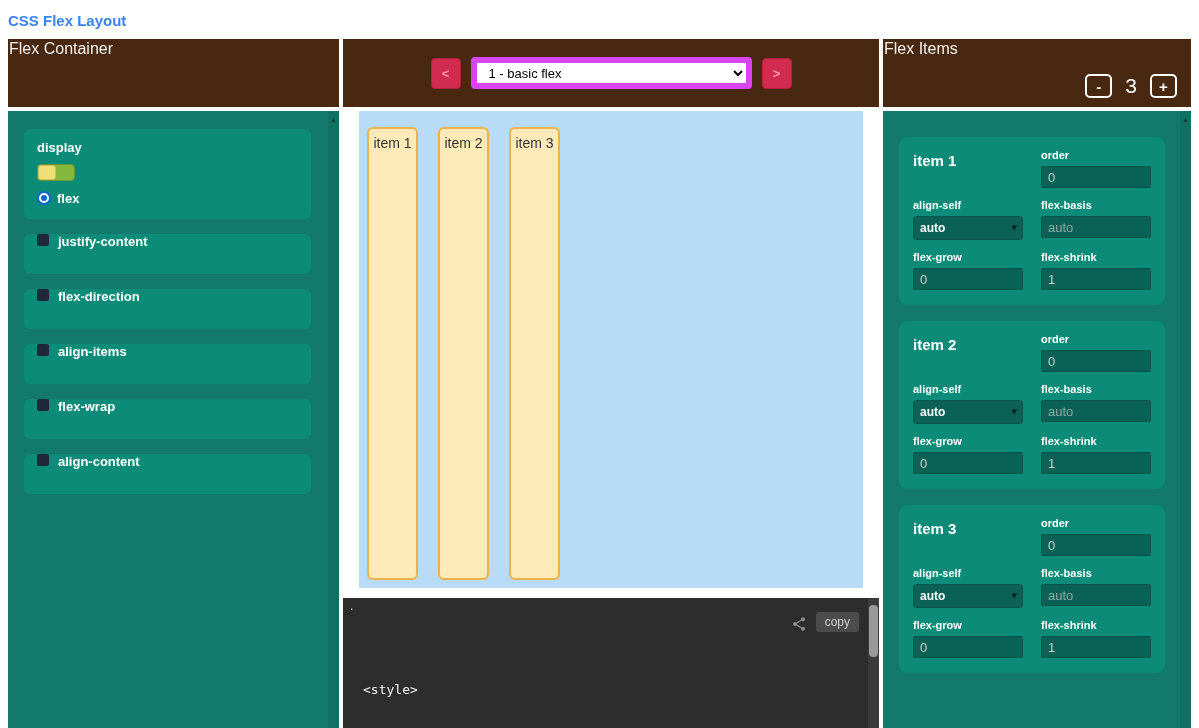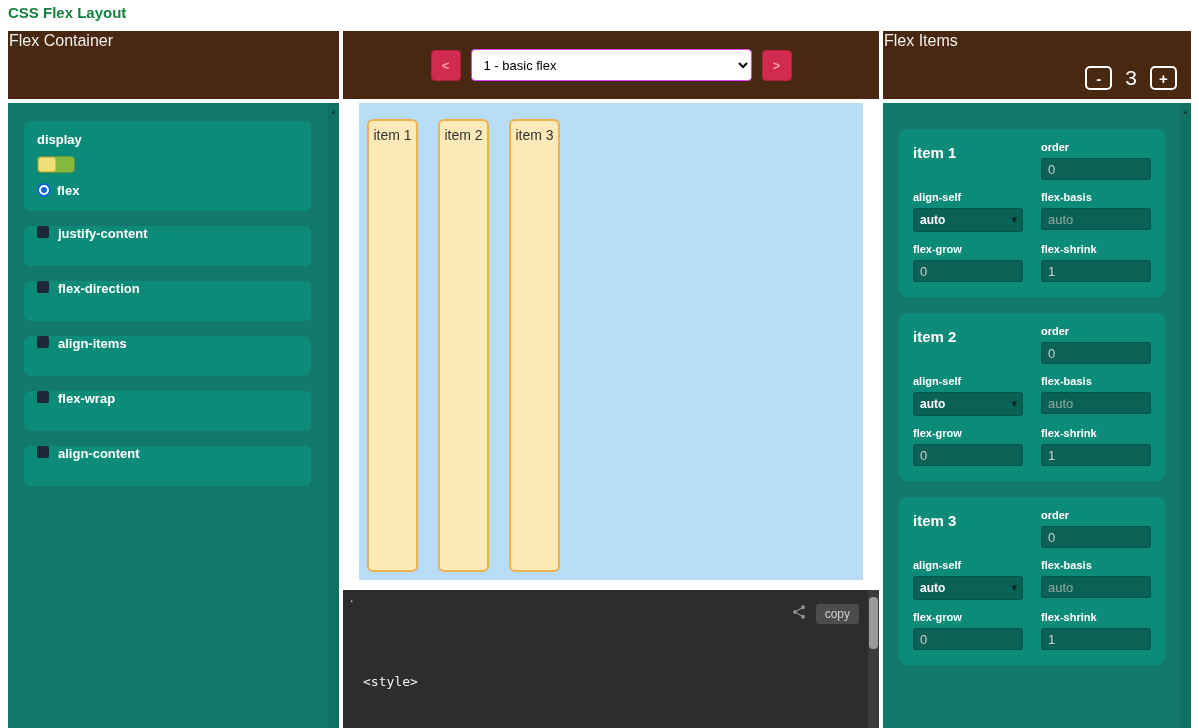--- a/index.html
+++ b/index.html
@@ -2,22 +2,22 @@
 <html><head>
 <meta charset="utf-8">
 <style>
   * { box-sizing: border-box; margin: 0; padding: 0; }
   html, body {
     width: 1199px; height: 728px; overflow: hidden;
     background: #ffffff;
     font-family: "Liberation Sans", sans-serif;
   }
   .page-title {
-    font-size: 15px; font-weight: bold; color: #15803d;
-    padding: 4px 8px 10px 8px;
+    font-size: 15px; font-weight: bold; color: #3b82f6;
+    padding: 12px 8px 10px 8px;
   }
   .main {
     display: grid;
     grid-template-columns: 331px 536px 308px;
     column-gap: 4px;
     margin: 0 8px;
     height: 686px;
   }
   .col { display: flex; flex-direction: column; min-width: 0; }
   .col-header {
@@ -79,41 +79,41 @@
   .mid-header { display: flex; align-items: center; justify-content: center; gap: 10px; }
   .nav-btn {
     width: 30px; height: 31px;
     background: #d22b50; border: 1px solid #b41f42; border-radius: 4px;
     color: #ff9cae; font-size: 13px; font-weight: bold; cursor: pointer;
     font-family: inherit;
   }
   .preset-select {
     width: 281px; height: 32px;
     background: #fff; color: #000;
-    border: 1px solid #d946ef; border-radius: 4px;
+    border: 6px solid #d946ef; border-radius: 4px;
     font-size: 13px; padding: 0 8px; font-family: inherit;
   }
   .mid-content { flex: 1; display: flex; flex-direction: column; margin-top: 4px; min-height: 0; }
   .flex-stage {
     flex: none; margin: 0 16px; height: 477px;
     background: #b8dcf5;
     display: flex; align-items: stretch; gap: 20px;
     padding: 16px 8px 8px;
   }
   .flex-item {
     flex: none; width: 51px;
     background: #fdeab8; border: 2px solid #eeb24c; border-radius: 6px;
     color: #333; font-size: 14px; text-align: center; padding-top: 6px;
   }
   .code-area {
     flex: 1; margin-top: 10px; min-height: 0;
     background: #2d2d2d; position: relative; overflow: hidden;
   }
   .code-dot { position: absolute; top: 1px; left: 7px; color: #dcdcdc; font-size: 12px; }
-  .code-tools { position: absolute; top: 14px; right: 20px; display: flex; align-items: flex-start; gap: 9px; }
+  .code-tools { position: absolute; top: 14px; right: 20px; display: flex; align-items: flex-end; gap: 9px; }
   .copy-btn {
     background: #4c4c4c; color: #cfcfcf; border: none; border-radius: 3px;
     font-size: 12px; padding: 3px 9px; cursor: pointer; font-family: inherit;
   }
   .code-lines {
     padding: 44px 0 0 20px;
     font-family: "DejaVu Sans Mono", monospace;
     font-size: 13px; line-height: 19px; color: #f2f2f2;
     white-space: pre;
   }

